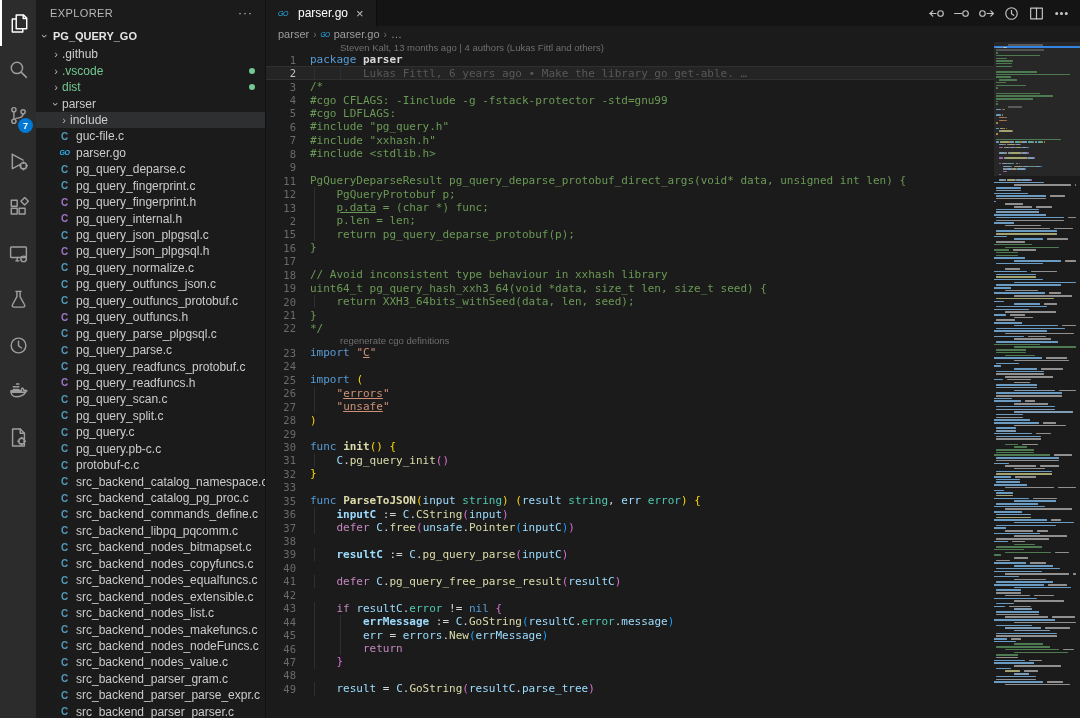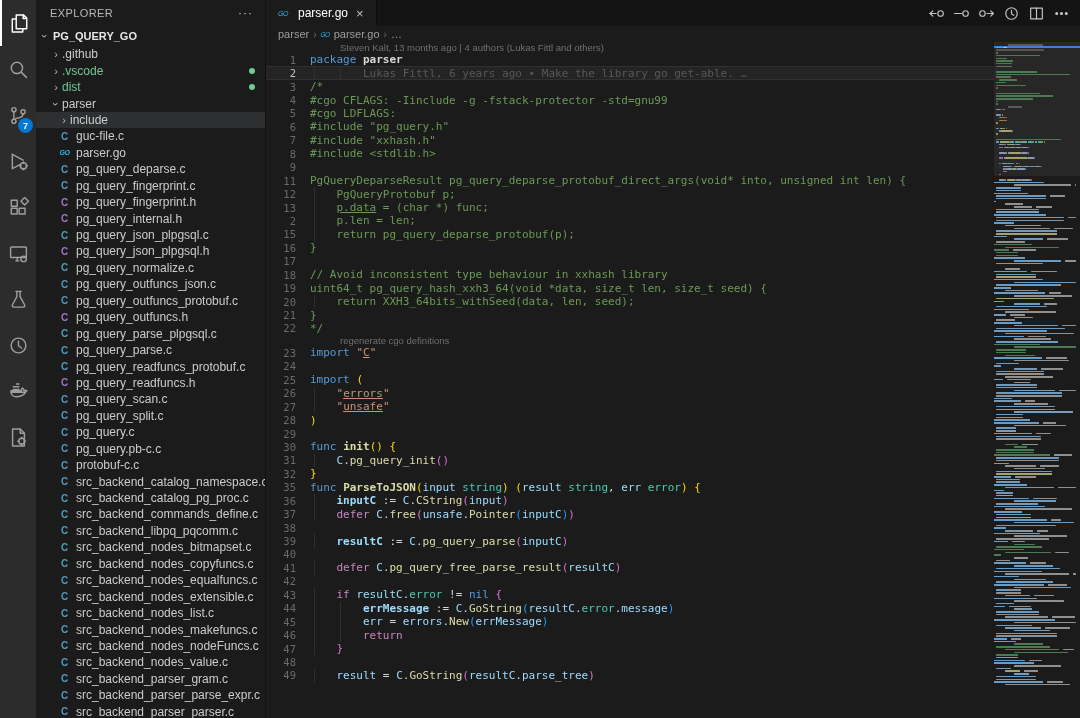--- a/index.html
+++ b/index.html
@@ -418,21 +418,21 @@
         <div class="crow lens"><span class="cnum"></span><span class="lens-text">Steven Kalt, 13 months ago | 4 authors (Lukas Fittl and others)</span></div>
         <div class="crow"><span class="cnum">1</span><span class="ctext"><span class="tk-kw">package</span><span class="tk-p"> </span><span class="tk-pb">parser</span></span></div>
         <div class="crow cur"><span class="cnum">2</span><span class="ctext"><span class="guide" style="left: 0.55ch;"></span><span class="guide" style="left: 4.55ch;"></span><span class="tk-bl">        Lukas Fittl, 6 years ago • Make the library go get-able. …</span></span></div>
         <div class="crow"><span class="cnum">3</span><span class="ctext"><span class="tk-c">/*</span></span></div>
         <div class="crow"><span class="cnum">4</span><span class="ctext"><span class="tk-c">#cgo CFLAGS: -Iinclude -g -fstack-protector -std=gnu99</span></span></div>
         <div class="crow"><span class="cnum">5</span><span class="ctext"><span class="tk-c">#cgo LDFLAGS:</span></span></div>
         <div class="crow"><span class="cnum">6</span><span class="ctext"><span class="tk-c">#include "pg_query.h"</span></span></div>
         <div class="crow"><span class="cnum">7</span><span class="ctext"><span class="tk-c">#include "xxhash.h"</span></span></div>
         <div class="crow"><span class="cnum">8</span><span class="ctext"><span class="tk-c">#include &lt;stdlib.h&gt;</span></span></div>
         <div class="crow"><span class="cnum">9</span><span class="ctext"></span></div>
-        <div class="crow"><span class="cnum">11</span><span class="ctext"><span class="tk-c">PgQueryDeparseResult pg_query_deparse_protobuf_direct_args(void* into, unsigned int len) {</span></span></div>
+        <div class="crow"><span class="cnum">11</span><span class="ctext"><span class="tk-c">PgQueryDeparseResult pg_query_deparse_protobuf_direct_args(void* data, unsigned int len) {</span></span></div>
         <div class="crow"><span class="cnum">12</span><span class="ctext"><span class="guide" style="left: 0.55ch;"></span><span class="tk-c">    PgQueryProtobuf p;</span></span></div>
         <div class="crow"><span class="cnum">13</span><span class="ctext"><span class="guide" style="left: 0.55ch;"></span><span class="tk-c">    </span><span class="tk-cu">p.data</span><span class="tk-c"> = (char *) func;</span></span></div>
         <div class="crow"><span class="cnum">2</span><span class="ctext"><span class="guide" style="left: 0.55ch;"></span><span class="tk-c">    p.len = len;</span></span></div>
         <div class="crow"><span class="cnum">15</span><span class="ctext"><span class="guide" style="left: 0.55ch;"></span><span class="tk-c">    return pg_query_deparse_protobuf(p);</span></span></div>
         <div class="crow"><span class="cnum">16</span><span class="ctext"><span class="tk-c">}</span></span></div>
         <div class="crow"><span class="cnum">17</span><span class="ctext"></span></div>
         <div class="crow"><span class="cnum">18</span><span class="ctext"><span class="tk-c">// Avoid inconsistent type behaviour in xxhash library</span></span></div>
         <div class="crow"><span class="cnum">19</span><span class="ctext"><span class="tk-c">uint64_t pg_query_hash_xxh3_64(void *data, size_t len, size_t seed) {</span></span></div>
         <div class="crow"><span class="cnum">20</span><span class="ctext"><span class="guide" style="left: 0.55ch;"></span><span class="tk-c">    return XXH3_64bits_withSeed(data, len, seed);</span></span></div>
         <div class="crow"><span class="cnum">21</span><span class="ctext"><span class="tk-c">}</span></span></div>
@@ -441,20 +441,21 @@
         <div class="crow"><span class="cnum">23</span><span class="ctext"><span class="tk-kw">import</span><span class="tk-p"> </span><span class="tk-s">"</span><span class="tk-su">C</span><span class="tk-s">"</span></span></div>
         <div class="crow"><span class="cnum">24</span><span class="ctext"></span></div>
         <div class="crow"><span class="cnum">25</span><span class="ctext"><span class="tk-kw">import</span><span class="tk-p"> </span><span class="tk-b1">(</span></span></div>
         <div class="crow"><span class="cnum">26</span><span class="ctext"><span class="guide" style="left: 0.55ch;"></span><span class="tk-p">    </span><span class="tk-s">"</span><span class="tk-su">errors</span><span class="tk-s">"</span></span></div>
         <div class="crow"><span class="cnum">27</span><span class="ctext"><span class="guide" style="left: 0.55ch;"></span><span class="tk-p">    </span><span class="tk-s">"</span><span class="tk-su">unsafe</span><span class="tk-s">"</span></span></div>
         <div class="crow"><span class="cnum">28</span><span class="ctext"><span class="tk-b1">)</span></span></div>
         <div class="crow"><span class="cnum">29</span><span class="ctext"></span></div>
         <div class="crow"><span class="cnum">30</span><span class="ctext"><span class="tk-kw">func</span><span class="tk-p"> </span><span class="tk-fnb">init</span><span class="tk-b1">()</span><span class="tk-p"> </span><span class="tk-b1">{</span></span></div>
         <div class="crow"><span class="cnum">31</span><span class="ctext"><span class="guide" style="left: 0.55ch;"></span><span class="tk-p">    </span><span class="tk-v">C</span><span class="tk-p">.</span><span class="tk-fn">pg_query_init</span><span class="tk-b2">()</span></span></div>
         <div class="crow"><span class="cnum">32</span><span class="ctext"><span class="tk-b1">}</span></span></div>
+        <div class="crow"><span class="cnum">33</span><span class="ctext"></span></div>
         <div class="crow"><span class="cnum">35</span><span class="ctext"><span class="tk-kw">func</span><span class="tk-p"> </span><span class="tk-fnb">ParseToJSON</span><span class="tk-b1">(</span><span class="tk-v">input</span><span class="tk-p"> </span><span class="tk-ty">string</span><span class="tk-b1">)</span><span class="tk-p"> </span><span class="tk-b1">(</span><span class="tk-v">result</span><span class="tk-p"> </span><span class="tk-ty">string</span><span class="tk-p">, </span><span class="tk-v">err</span><span class="tk-p"> </span><span class="tk-ty">error</span><span class="tk-b1">)</span><span class="tk-p"> </span><span class="tk-b1">{</span></span></div>
         <div class="crow"><span class="cnum">36</span><span class="ctext"><span class="guide" style="left: 0.55ch;"></span><span class="tk-p">    </span><span class="tk-vb">inputC</span><span class="tk-p"> := </span><span class="tk-v">C</span><span class="tk-p">.</span><span class="tk-fn">CString</span><span class="tk-b2">(</span><span class="tk-v">input</span><span class="tk-b2">)</span></span></div>
         <div class="crow"><span class="cnum">37</span><span class="ctext"><span class="guide" style="left: 0.55ch;"></span><span class="tk-p">    </span><span class="tk-ct">defer</span><span class="tk-p"> </span><span class="tk-v">C</span><span class="tk-p">.</span><span class="tk-fn">free</span><span class="tk-b2">(</span><span class="tk-v">unsafe</span><span class="tk-p">.</span><span class="tk-fn">Pointer</span><span class="tk-b3">(</span><span class="tk-v">inputC</span><span class="tk-b3">)</span><span class="tk-b2">)</span></span></div>
         <div class="crow"><span class="cnum">38</span><span class="ctext"></span></div>
         <div class="crow"><span class="cnum">39</span><span class="ctext"><span class="guide" style="left: 0.55ch;"></span><span class="tk-p">    </span><span class="tk-vb">resultC</span><span class="tk-p"> := </span><span class="tk-v">C</span><span class="tk-p">.</span><span class="tk-fn">pg_query_parse</span><span class="tk-b2">(</span><span class="tk-v">inputC</span><span class="tk-b2">)</span></span></div>
         <div class="crow"><span class="cnum">40</span><span class="ctext"></span></div>
         <div class="crow"><span class="cnum">41</span><span class="ctext"><span class="guide" style="left: 0.55ch;"></span><span class="tk-p">    </span><span class="tk-ct">defer</span><span class="tk-p"> </span><span class="tk-v">C</span><span class="tk-p">.</span><span class="tk-fn">pg_query_free_parse_result</span><span class="tk-b2">(</span><span class="tk-v">resultC</span><span class="tk-b2">)</span></span></div>
         <div class="crow"><span class="cnum">42</span><span class="ctext"></span></div>
         <div class="crow"><span class="cnum">43</span><span class="ctext"><span class="guide" style="left: 0.55ch;"></span><span class="tk-p">    </span><span class="tk-ct">if</span><span class="tk-p"> </span><span class="tk-v">resultC</span><span class="tk-p">.</span><span class="tk-ty">error</span><span class="tk-p"> != </span><span class="tk-kw">nil</span><span class="tk-p"> </span><span class="tk-b2">{</span></span></div>
         <div class="crow"><span class="cnum">44</span><span class="ctext"><span class="guide" style="left: 0.55ch;"></span><span class="guide" style="left: 4.55ch;"></span><span class="tk-p">        </span><span class="tk-vb">errMessage</span><span class="tk-p"> := </span><span class="tk-v">C</span><span class="tk-p">.</span><span class="tk-fn">GoString</span><span class="tk-b3">(</span><span class="tk-v">resultC</span><span class="tk-p">.</span><span class="tk-ty">error</span><span class="tk-p">.</span><span class="tk-v">message</span><span class="tk-b3">)</span></span></div>

